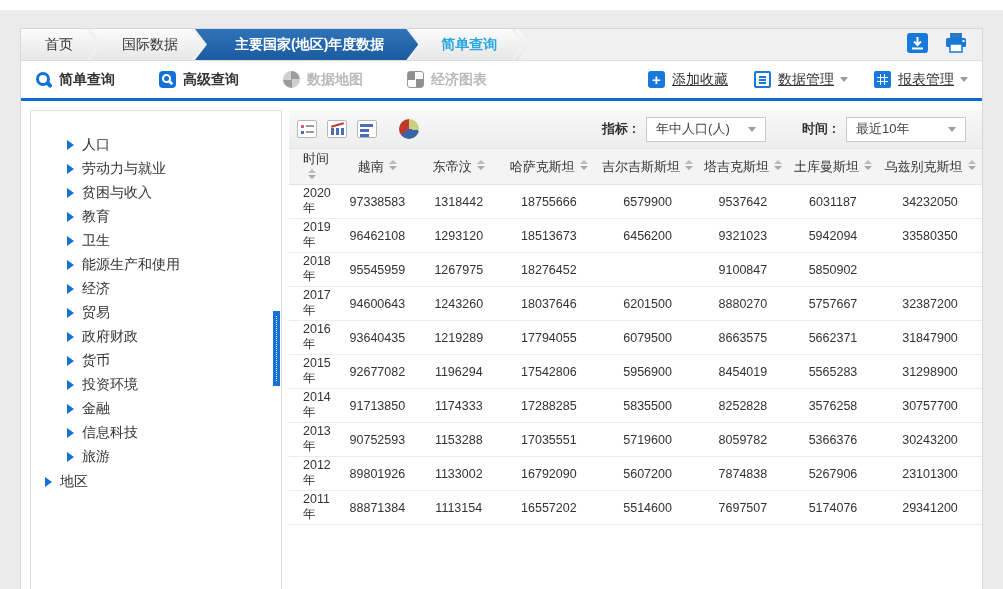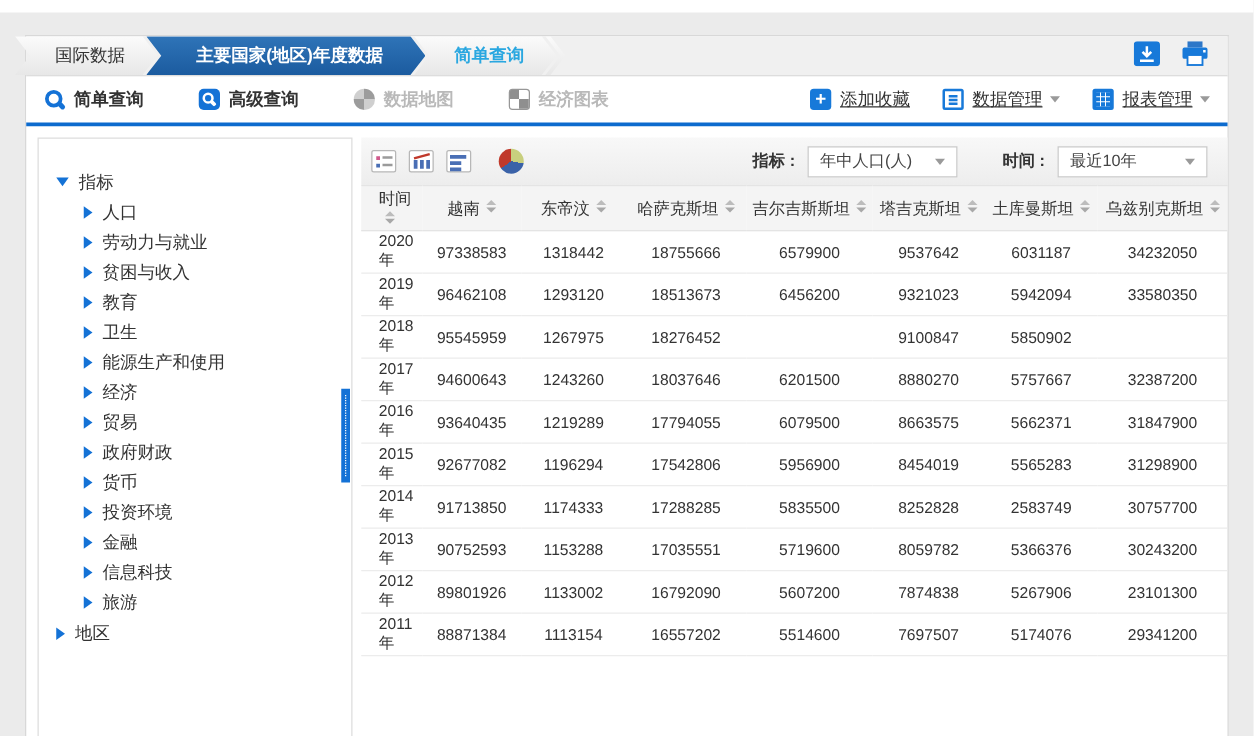--- a/index.html
+++ b/index.html
@@ -116,20 +116,21 @@
 </head>
 <body>
 
 <div class="stage">
   <div class="top-strip"></div>
 
   <div class="panel">
 
     <div class="bc-bar">
 
+      <div class="bc-tab first">首页</div>
         <div class="bc-tab">国际数据</div>
         <div class="bc-tab active">主要国家(地区)年度数据</div>
         <div class="bc-tab link">简单查询</div>
         <div class="bc-ghost"></div>
         <div class="hdr-tools">
         <span>
           <svg width="21" height="20" viewBox="0 0 21 20">
             <rect x="0" y="0" width="21" height="20" rx="3" fill="#1779d9"></rect>
             <path d="M10.5 4 v7 M7 8.5 l3.5 3.5 3.5 -3.5" stroke="#fff" stroke-width="2" fill="none"></path>
             <path d="M5 15.5 h11" stroke="#fff" stroke-width="2"></path>
@@ -179,24 +180,20 @@
             <span class="ticon grid-icon"></span>
             <span>报表管理</span>
             <i class="caret"></i>
           </div>
         </div>
     </div>
     <div class="blue-line"></div>
 
     <div class="sidebar">
       <div class="tree" id="tree">
-          <div class="tree-root">
-            <i class="tri down"></i>
-            <span>指标</span>
-          </div>
           <div class="tree-child">
             <i class="tri right"></i>
             <span>人口</span>
           </div>
           <div class="tree-child">
             <i class="tri right"></i>
             <span>劳动力与就业</span>
           </div>
           <div class="tree-child">
             <i class="tri right"></i>
@@ -360,21 +357,21 @@
               <td>5565283</td>
               <td>31298900</td>
             </tr>
             <tr>
               <td>2014年</td>
               <td>91713850</td>
               <td>1174333</td>
               <td>17288285</td>
               <td>5835500</td>
               <td>8252828</td>
-              <td>2583749</td>
+              <td>3576258</td>
               <td>30757700</td>
             </tr>
             <tr>
               <td>2013年</td>
               <td>90752593</td>
               <td>1153288</td>
               <td>17035551</td>
               <td>5719600</td>
               <td>8059782</td>
               <td>5366376</td>

